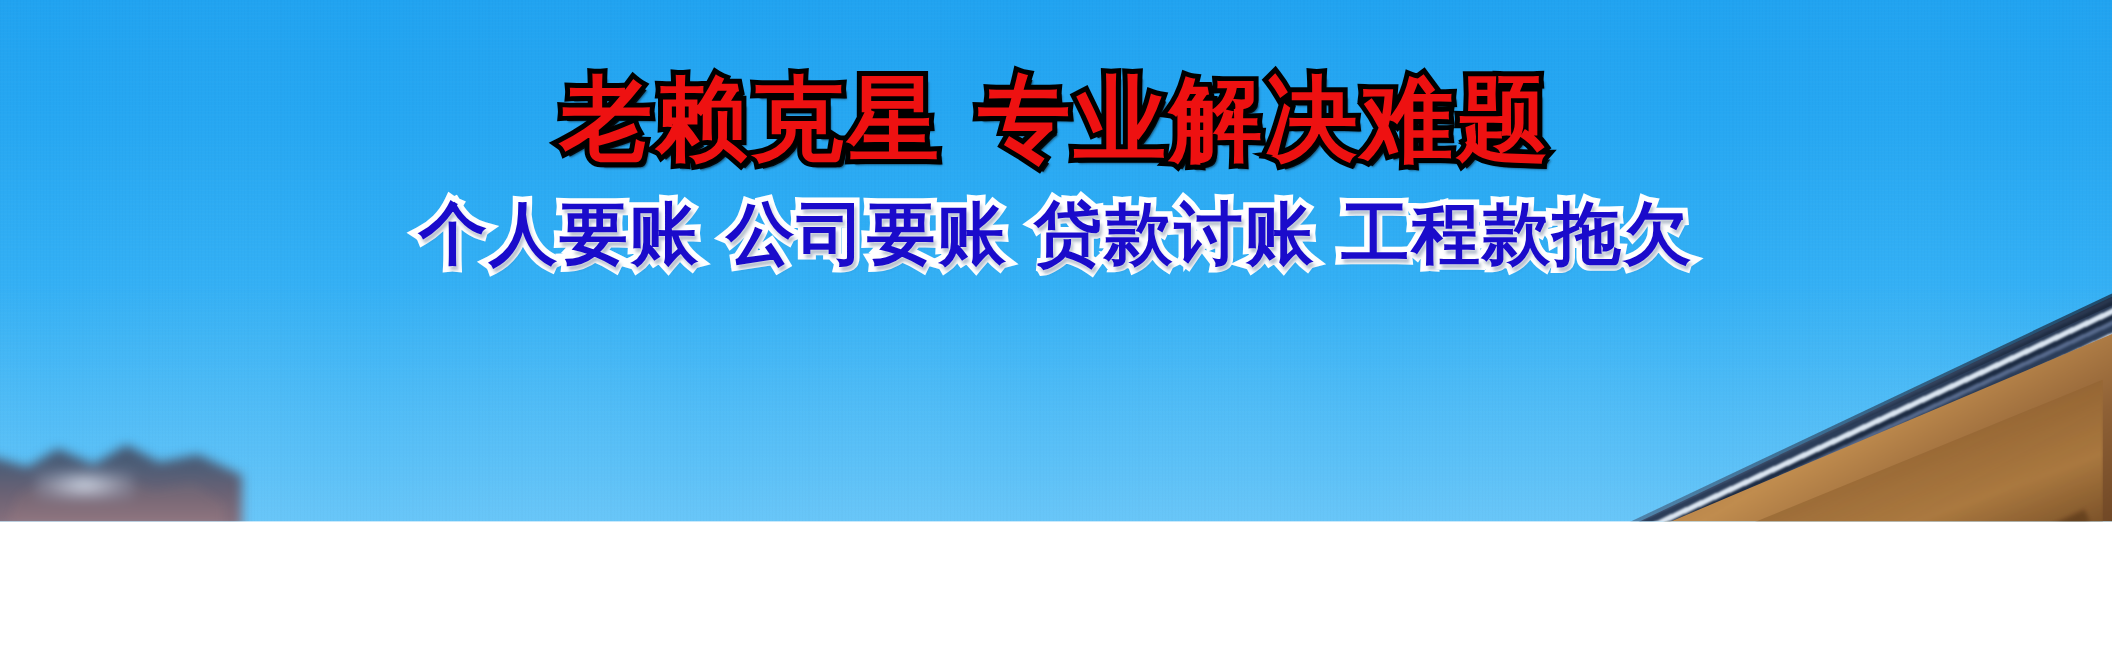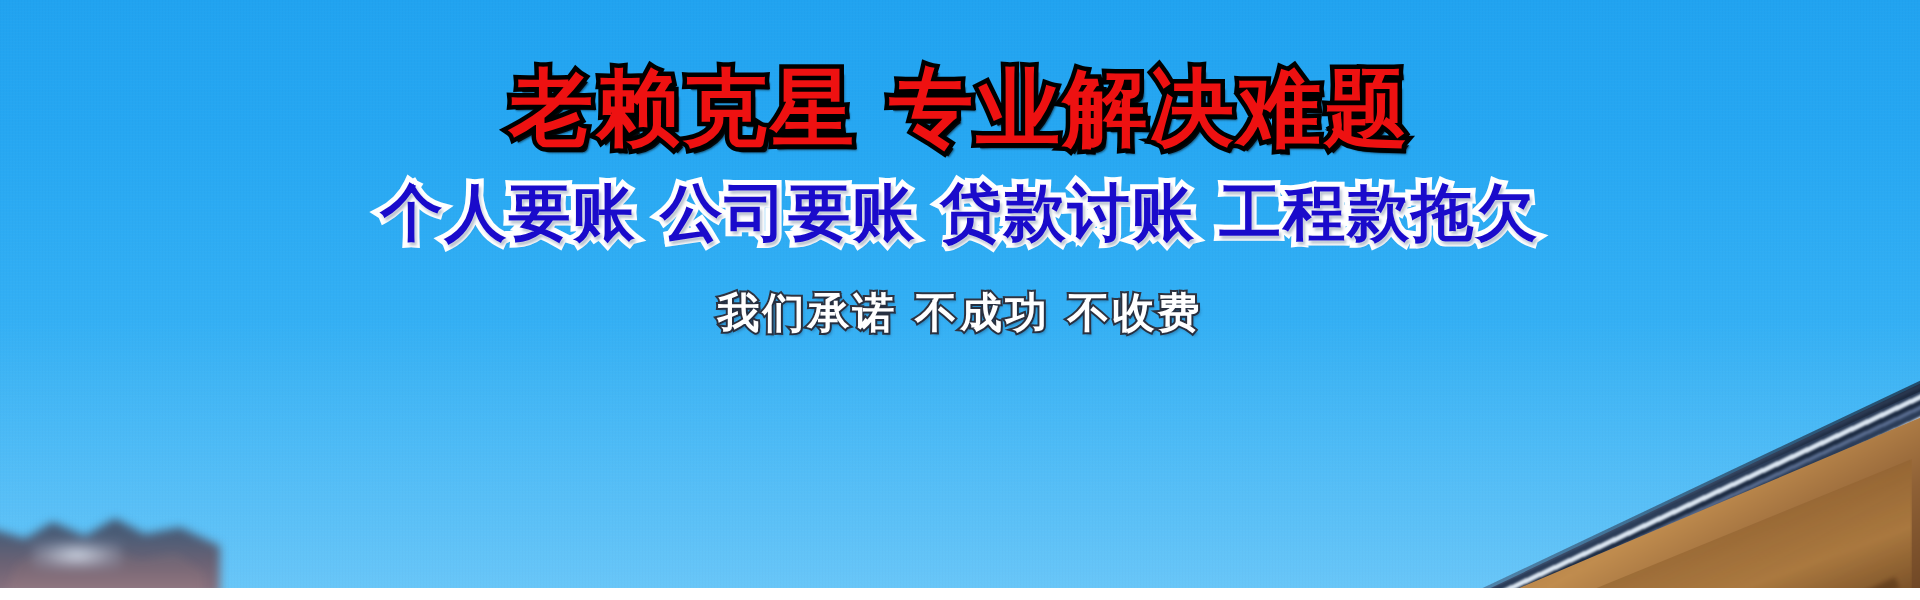--- a/index.html
+++ b/index.html
@@ -3,21 +3,21 @@
 <meta charset="utf-8">
 <style>
   html, body {
     margin: 0;
     padding: 0;
     background: #ffffff;
   }
   .banner {
     position: relative;
     width: 1920px;
-    height: 588px;
+    height: 474px;
     overflow: hidden;
     font-family: "DejaVu Sans", "Liberation Sans", sans-serif;
     background: #2AA8F2;
   }
 
   
   .sky {
     position: absolute;
     inset: 0;
     background:
@@ -204,16 +204,15 @@
     <div class="right-gable"></div>
     <div class="right-gable-panel"></div>
     <div class="right-gable-beam"></div>
     <div class="right-eave"></div>
     <div class="right-eave-edge"></div>
   </div>
 
   <div class="content">
     <div class="headline">老赖克星 专业解决难题</div>
     <div class="subline">个人要账 公司要账 贷款讨账 工程款拖欠</div>
-    <div class="promise">我们承诺 不成功 不收费</div>
   </div>
 
 </div>
 
 </body></html>

